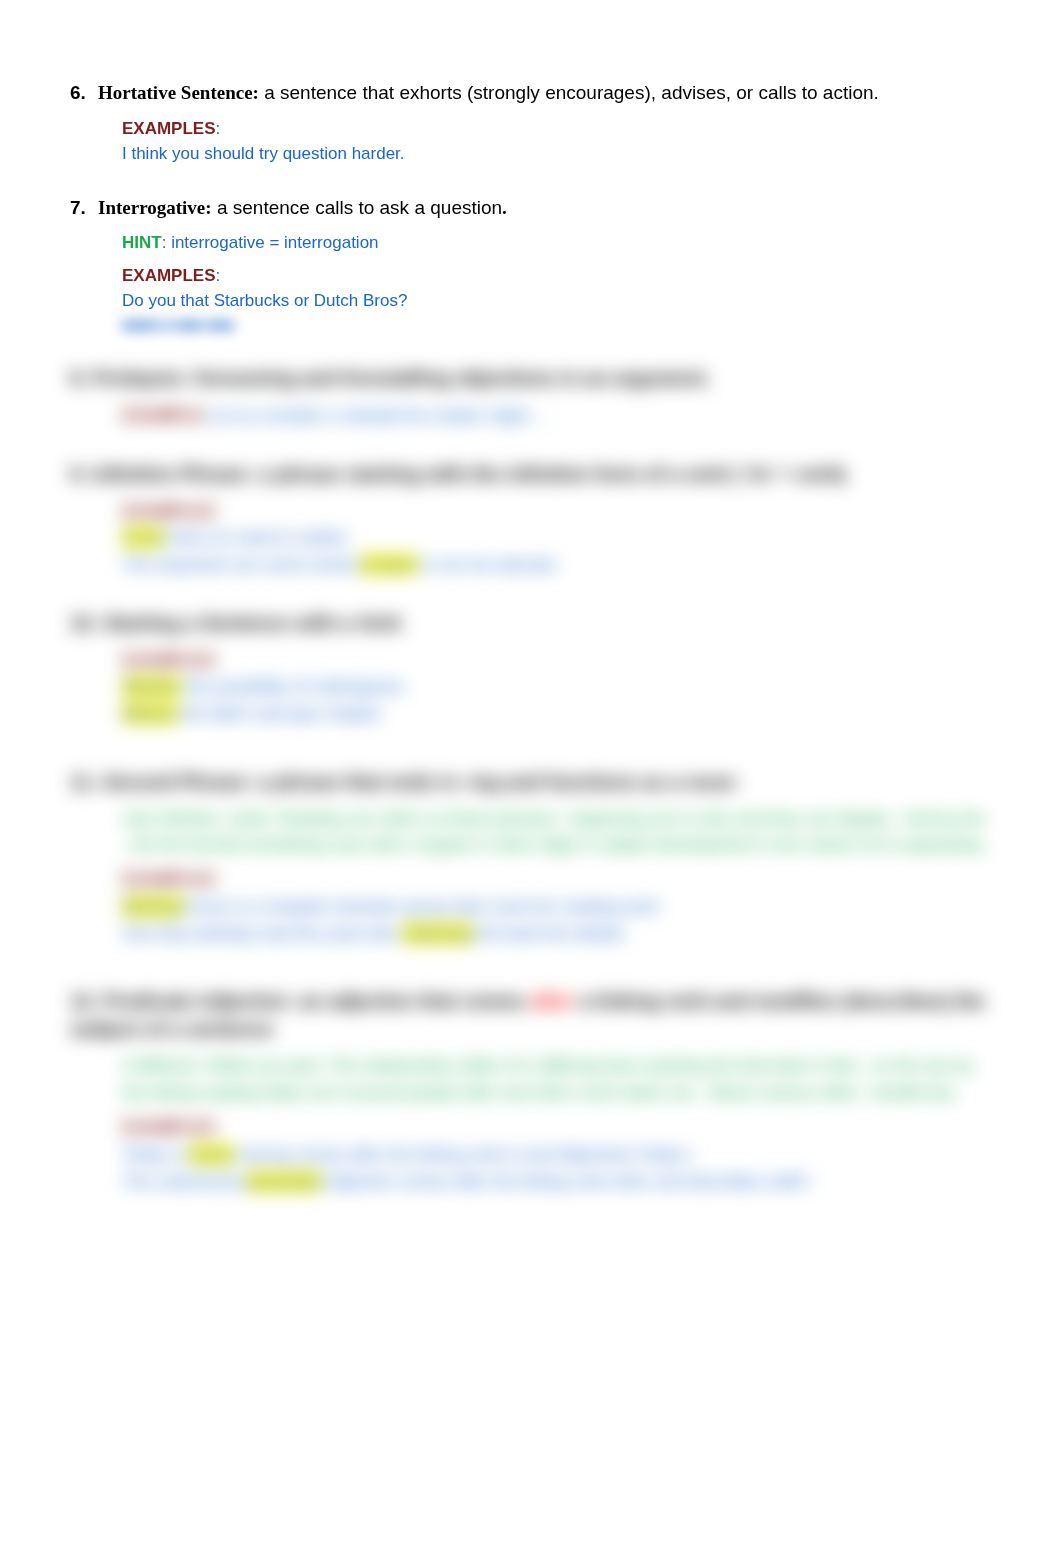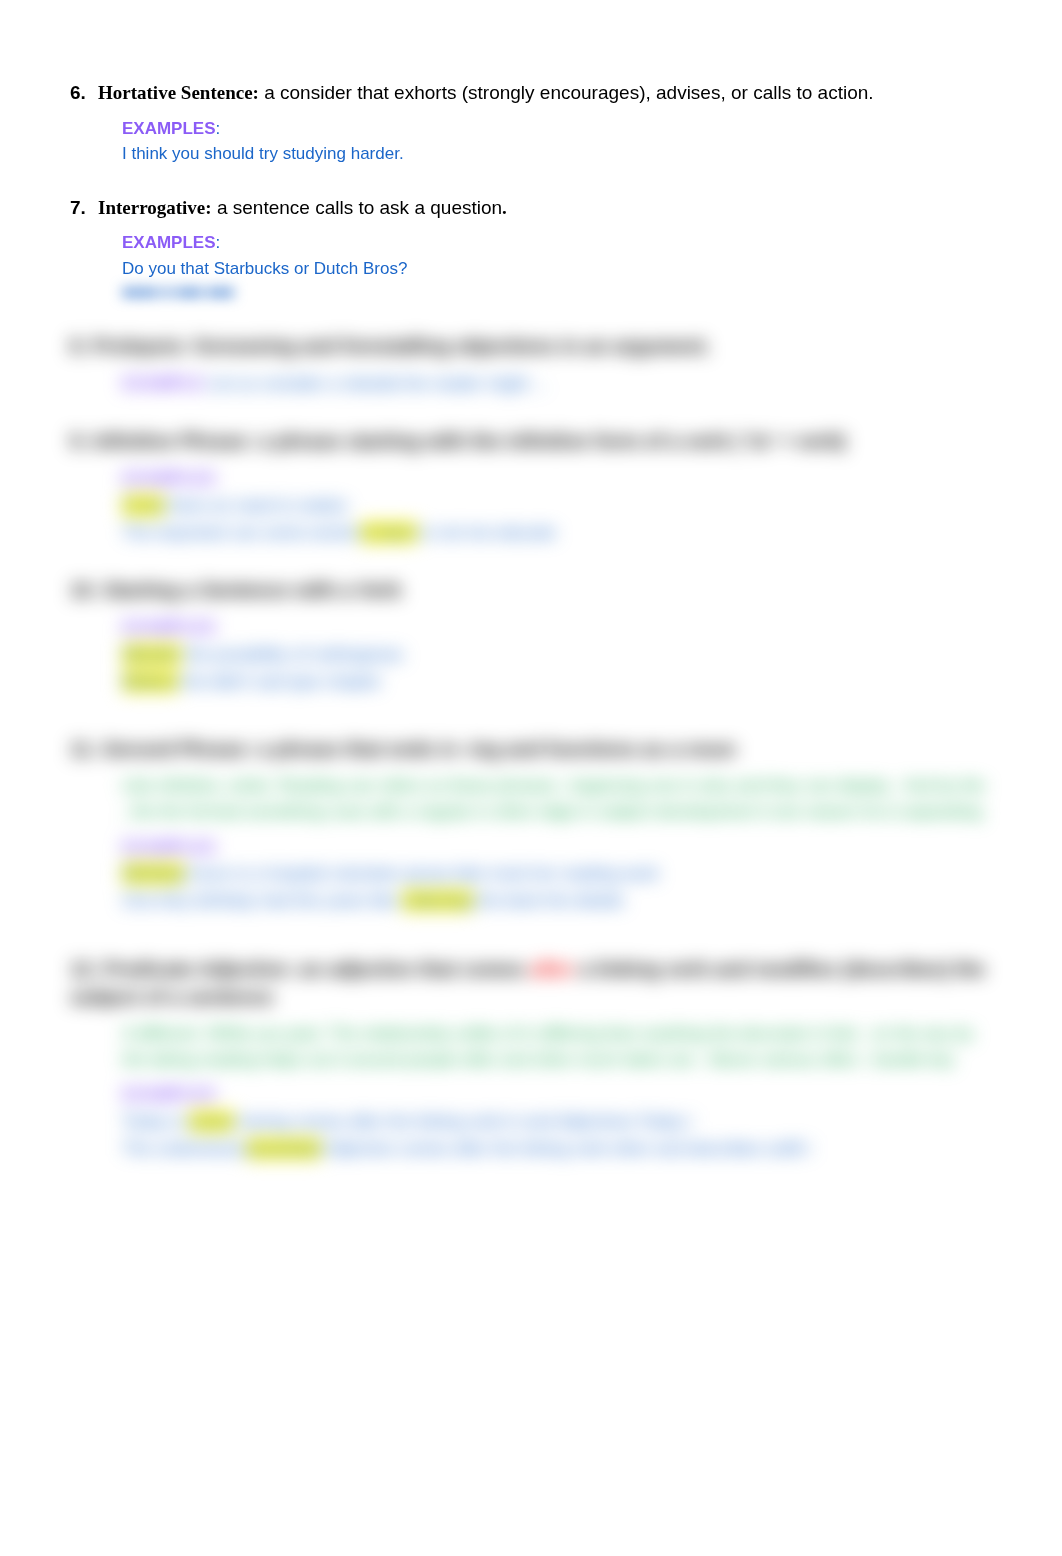--- a/index.html
+++ b/index.html
@@ -32,21 +32,21 @@
     }
     .term {
       font-weight: bold;
       font-family: Liberation Serif, serif;
     }
     .body-block {
       margin-left: 52px;
       margin-top: 8px;
     }
     .label-ex {
-      color: #8b5cf6;
+      color: #7f1d1d;
       font-weight: bold;
       font-size: 17px;
     }
     .label-hint {
       color: #1aa84f;
       font-weight: bold;
       font-size: 17px;
     }
     .hint-text {
       color: #1b66c9;
@@ -93,37 +93,40 @@
       color: #e22;
     }
   </style>
 </head>
 <body>
 
 <div class="item">
   <div class="item-head">
     <span class="num">6.</span>
     <span class="title-line">
-      <span class="term">Hortative  Sentence:</span><span> a consider that exhorts (strongly encourages), advises, or calls to action.</span>
+      <span class="term">Hortative  Sentence:</span><span> a sentence that exhorts (strongly encourages), advises, or calls to action.</span>
     </span>
   </div>
   <div class="body-block">
     <div><span class="label-ex">EXAMPLES</span><span class="ex-text">:</span></div>
-    <div class="ex-text">I think you should try studying harder.</div>
+    <div class="ex-text">I think you should try question harder.</div>
   </div>
 </div>
 
 <div class="item">
   <div class="item-head">
     <span class="num">7.</span>
     <span class="title-line">
       <span class="term">Interrogative:</span><span> a sentence calls to ask a question</span><span class="term">.</span>
     </span>
   </div>
   <div class="body-block">
+    <div>
+      <span class="label-hint">HINT</span><span class="hint-text">:</span><span class="hint-text">  interrogative = interrogation</span>
+    </div>
     <div style="margin-top:6px"><span class="label-ex">EXAMPLES</span><span class="ex-text">:</span></div>
     <div class="ex-text">Do you that Starbucks or Dutch Bros?</div>
     <div class="ex-text blur-med" style="font-size:15px">■■■■ ■ ■■■ ■■■</div>
   </div>
 </div>
 
 <div class="blur-heavy">
 
   <div class="blur-item">
     <div class="blur-head">8.  Prolepsis: foreseeing and forestalling objections in an argument.</div>

